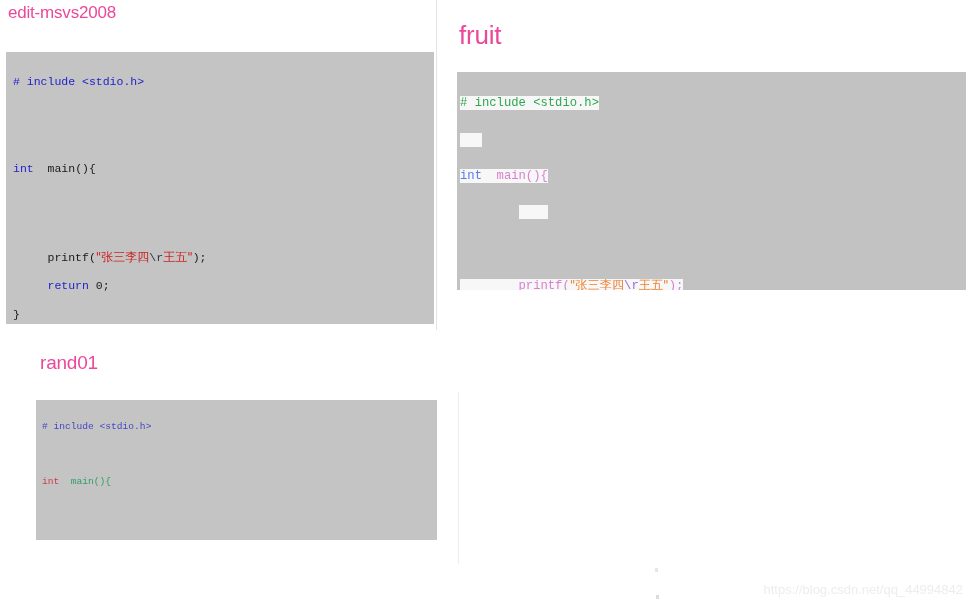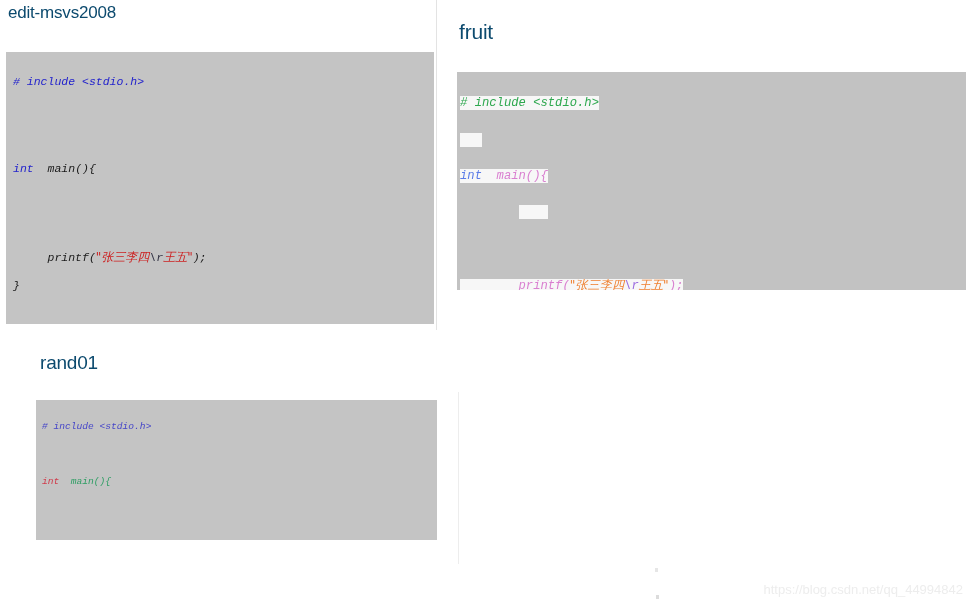--- a/index.html
+++ b/index.html
@@ -7,31 +7,30 @@
     width:973px;height:615px;
     background:#ffffff;
     font-family:"Liberation Sans", sans-serif;
     position:relative;
     overflow:hidden;
     -webkit-font-smoothing:antialiased;
   }
   .panel{position:absolute;}
   .panel-title{
     font-family:"Liberation Sans", sans-serif;
-    color:#0c4a6e;
+    color:#ec4899;
     font-weight:400;
     letter-spacing:-0.2px;
     white-space:nowrap;
   }
   .code-box{
     font-family:"Liberation Mono","DejaVu Sans Mono",monospace;
     white-space:pre;
     box-sizing:border-box;
     overflow:hidden;
-    font-style:italic;
   }
   
   #p1{left:0;top:0;}
   #p1 .panel-title{position:absolute;left:8px;top:3px;font-size:17px;}
   #p1 .code-box{
     position:absolute;left:6px;top:52px;width:428px;height:272px;
     background:#c4c4c4;
     font-size:11.5px;line-height:14.6px;
     padding:8px 0 0 7px;
     color:#1a1a1a;
@@ -50,21 +49,21 @@
     position:absolute;left:436px;top:0;width:1px;height:330px;
     background:#e3e3e3;
   }
   #divider-bottom{
     position:absolute;left:458px;top:392px;width:1px;height:172px;
     background:#ededed;
   }
 
   
   #p2{left:457px;top:0;}
-  #p2 .panel-title{position:absolute;left:2px;top:20px;font-size:21px;}
+  #p2 .panel-title{position:absolute;left:2px;top:20px;font-size:26px;}
   #p2 .code-box{
     position:absolute;left:0px;top:72px;width:509px;height:218px;
     background:#c2c2c2;
     font-size:12.2px;line-height:18.2px;
     padding:4px 0 0 3px;
     color:#777777;
   }
   #p2 .ln{display:block;height:18.2px;}
   #p2 .hl{background:#f7f7f7;}
   .p2-green{color:#2ea84f;}
@@ -105,20 +104,21 @@
 <div class="panel" id="p1">
   <div class="panel-title">edit-msvs2008</div>
   <div class="code-box">
 <span class="ln"><span class="p1-pre"># include &lt;stdio.h&gt;</span></span>
 <span class="blank"></span>
 <span class="blank"></span>
 <span class="ln"><span class="p1-kw">int</span><span class="p1-plain">  main(){</span></span>
 <span class="blank"></span>
 <span class="blank"></span>
 <span class="ln"><span class="p1-plain">     printf(</span><span class="p1-str p1-cn">"张三李四</span><span class="p1-esc">\r</span><span class="p1-str p1-cn">王五"</span><span class="p1-plain">);</span></span>
+<span class="ln"><span class="p1-kw">     return</span><span class="p1-plain"> 0;</span></span>
 <span class="ln"><span class="p1-plain">}</span></span>
 
 
 
 
 
 
   </div>
 </div>
 

